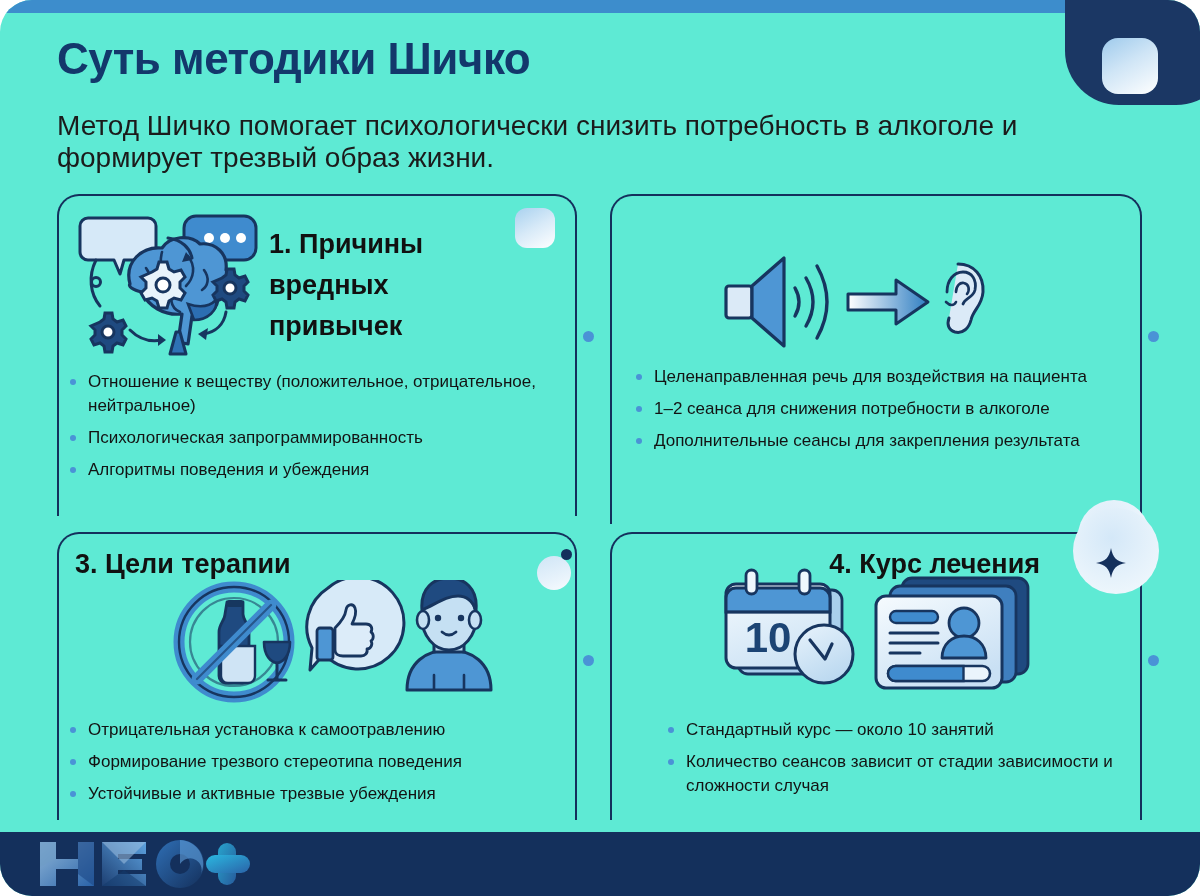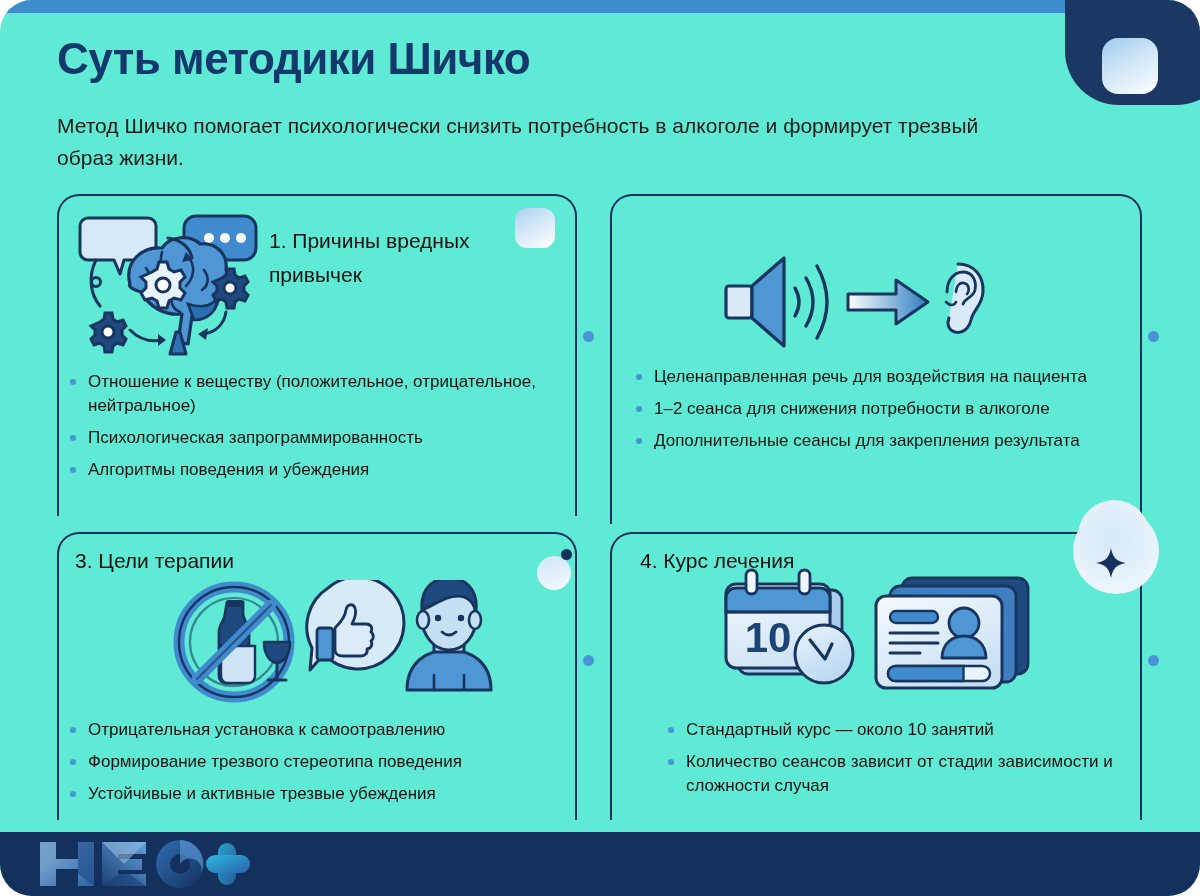--- a/index.html
+++ b/index.html
@@ -53,21 +53,21 @@
     font-size: 44px;
     font-weight: 700;
     color: #13386b;
     letter-spacing: -0.5px;
     white-space: nowrap;
   }
   .page-subtitle {
     position: absolute;
     left: 57px; top: 110px;
     width: 980px;
-    font-size: 21px;
+    font-size: 28px;
     line-height: 32px;
     color: #1b1b1b;
   }
 
   
   .card {
     position: absolute;
     border: 2.6px solid #14305c;
     border-bottom: none;
     border-radius: 22px 22px 0 0;
@@ -129,29 +129,29 @@
   }
   .deco-star-c4 {
     position: absolute;
     left: 1096px; top: 548px;
     width: 30px; height: 30px;
   }
 
   
   .card-title {
     position: absolute;
-    font-size: 21px;
-    font-weight: 400;
+    font-size: 27px;
+    font-weight: 700;
     color: #111111;
-    line-height: 34px;
+    line-height: 41px;
   }
   .card-title.t1 { left: 269px; top: 224px; width: 240px; }
   .card-title.t2 { left: 640px; top: 212px; width: 480px; }
   .card-title.t3 { left: 75px;  top: 544px; width: 400px; }
-  .card-title.t4 { left: 640px; top: 544px; width: 400px; }
+  .card-title.t4 { left: 640px; top: 544px; width: 400px; text-align: right; }
 
   .bullets { position: absolute; }
   .bullets.b1 { left: 70px;  top: 370px; width: 490px; }
   .bullets.b2 { left: 636px; top: 365px; width: 490px; }
   .bullets.b3 { left: 70px;  top: 718px; width: 500px; }
   .bullets.b4 { left: 668px; top: 718px; width: 490px; }
 
   .bullet {
     position: relative;
     padding-left: 18px;

